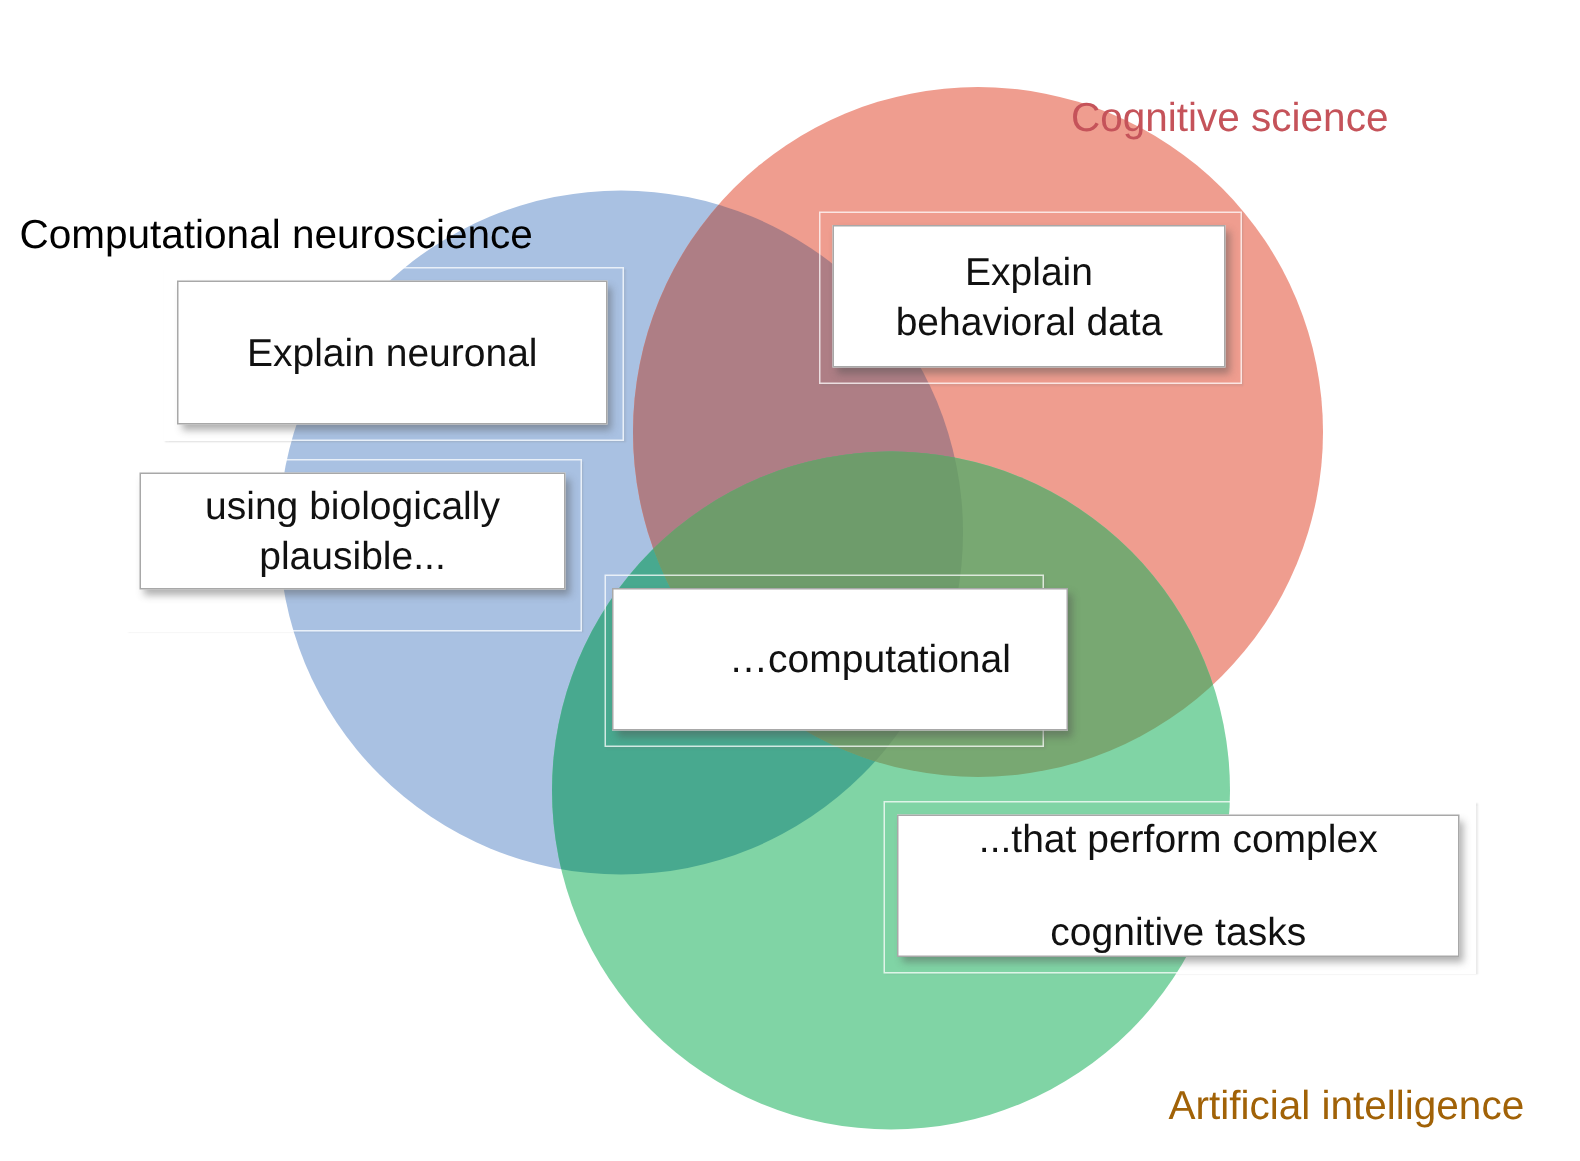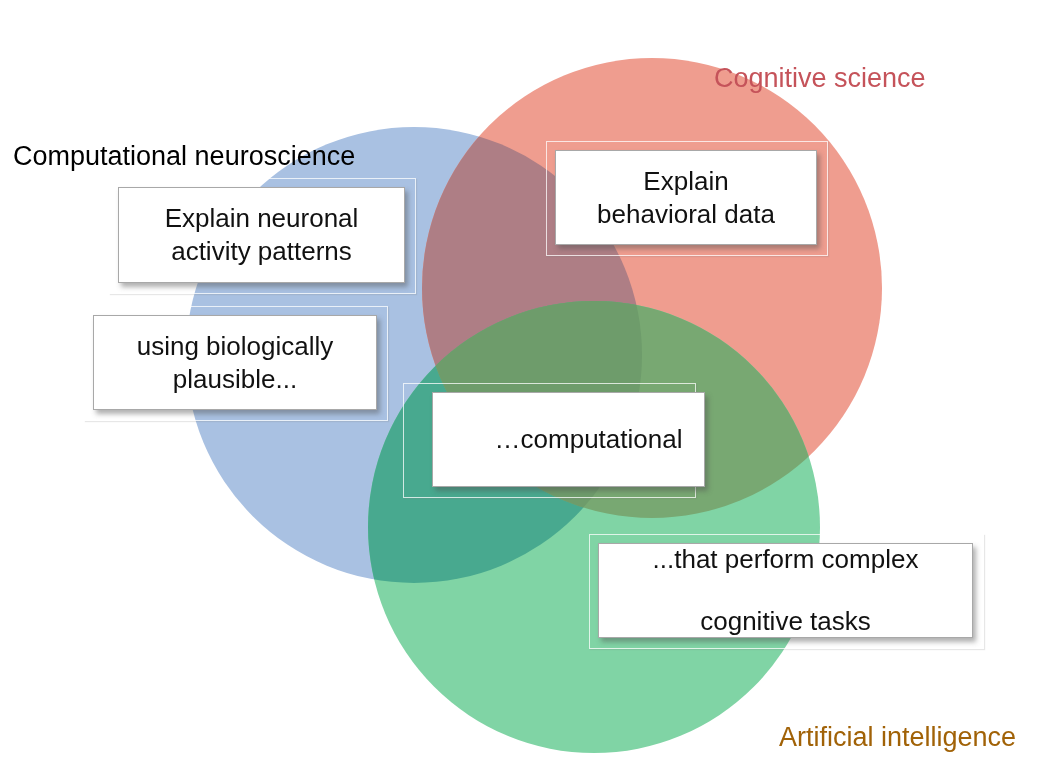--- a/index.html
+++ b/index.html
@@ -33,23 +33,23 @@
     box-shadow:3px 4px 5px rgba(80,80,80,0.45);
     display:flex;flex-direction:column;
     justify-content:center;align-items:center;
     text-align:center;
     font-size:26px;line-height:33px;
     color:#111111;
     z-index:3;
     box-sizing:border-box;
   }
   #box-neuronal  {left:118px; top:187px; width:287px; height:96px;}
-  #box-biological{left:93px;  top:315px; width:284px; height:95px;}
+  #box-biological{left:93px;  top:315px; width:284px; height:78px;}
   #box-behavioral{left:555px; top:150px; width:262px; height:95px;}
-  #box-models    {left:432px; top:392px; width:273px; height:95px;padding-left:40px;}
+  #box-models    {left:408px; top:392px; width:304px; height:95px;padding-left:40px;}
   #box-tasks     {left:598px; top:543px; width:375px; height:95px;gap:29px;}
   .tbox .line{display:block;}
 
   
   .circle-label{
     position:absolute;
     font-size:27px;
     line-height:30px;
     white-space:nowrap;
     z-index:4;
@@ -95,21 +95,20 @@
   </svg>
 
   <div class="ghost" id="ghost-neuronal"></div>
   <div class="ghost" id="ghost-biological"></div>
   <div class="ghost" id="ghost-behavioral"></div>
   <div class="ghost" id="ghost-models"></div>
   <div class="ghost" id="ghost-tasks"></div>
 
   <div class="tbox" id="box-neuronal">
     <span class="line">Explain neuronal</span>
-    <span class="line">activity patterns</span>
   </div>
 
   <div class="tbox" id="box-behavioral">
     <span class="line">Explain</span>
     <span class="line">behavioral data</span>
   </div>
 
   <div class="tbox" id="box-biological">
     <span class="line">using biologically</span>
     <span class="line">plausible...</span>

